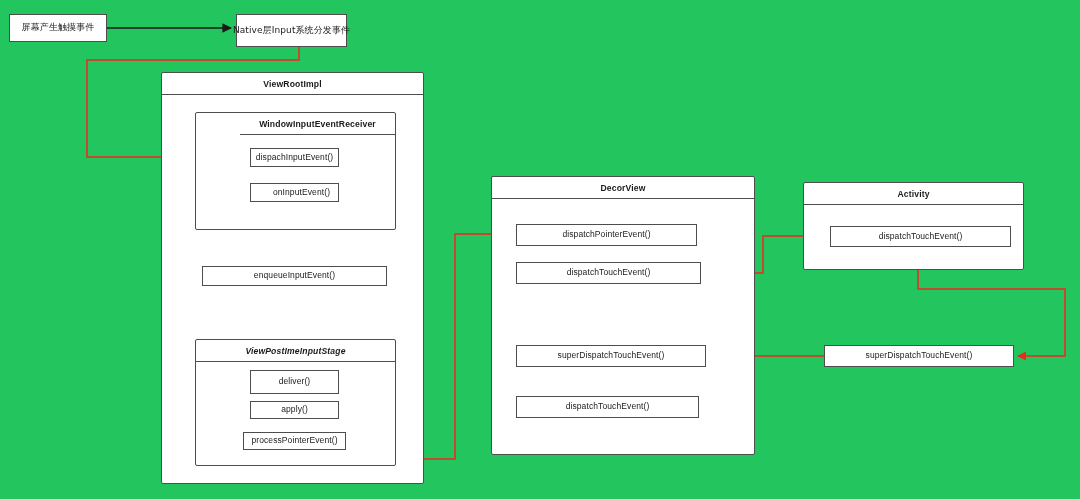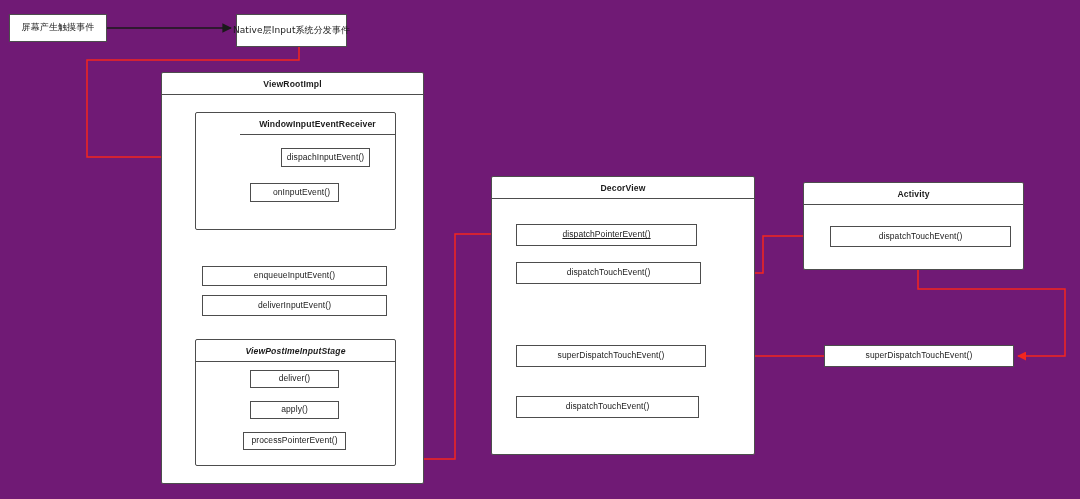--- a/index.html
+++ b/index.html
@@ -7,21 +7,21 @@
     padding: 0;
     background: #ffffff;
   }
   body {
     font-family: "Liberation Sans", "DejaVu Sans", sans-serif;
   }
   #canvas {
     position: relative;
     width: 1080px;
     height: 499px;
-    background: #701a75;
+    background: #22c55e;
     overflow: hidden;
   }
   
   .node {
     position: absolute;
     box-sizing: border-box;
     border: 1.3px solid #4d4d4d;
     background: #ffffff;
     color: #1a1a1a;
     font-size: 8.5px;
@@ -126,43 +126,42 @@
   <div class="node cjk" style="left:236px; top:14px; width:111px; height:33px;">Native层Input系统分发事件</div>
 
   <div class="group" style="left:161px; top:72px; width:263px; height:412px;">
     <div class="group-title">ViewRootImpl</div>
   </div>
 
   <div class="group" style="left:195px; top:112px; width:201px; height:118px;padding-left:44px;">
     <div class="group-title">WindowInputEventReceiver</div>
   </div>
 
-  <div class="node" style="left:250px; top:148px; width:89px; height:19px;margin-left:31px;">dispachInputEvent()</div>
+  <div class="node" style="left:250px; top:148px; width:89px; height:19px;">dispachInputEvent()</div>
 
   <div class="node" style="left:250px; top:183px; width:89px; height:19px;padding-left:14px;">onInputEvent()</div>
 
   <div class="node" style="left:202px; top:258px; width:185px; height:20px;margin-top:8px;">enqueueInputEvent()</div>
 
-  <div class="node" style="left:202px; top:295px; width:185px; height:21px;">deliverInputEvent()</div>
 
   <div class="group" style="left:195px; top:339px; width:201px; height:127px;font-style:italic;">
     <div class="group-title">ViewPostImeInputStage</div>
   </div>
 
-  <div class="node" style="left:250px; top:370px; width:89px; height:18px;">deliver()</div>
+  <div class="node" style="left:250px; top:370px; width:89px; height:24px;">deliver()</div>
 
   <div class="node" style="left:250px; top:401px; width:89px; height:18px;">apply()</div>
 
   <div class="node" style="left:243px; top:432px; width:103px; height:18px;">processPointerEvent()</div>
 
   <div class="group" style="left:491px; top:176px; width:264px; height:279px;">
     <div class="group-title">DecorView</div>
   </div>
 
-  <div class="node" style="left:516px; top:224px; width:181px; height:22px;text-decoration:underline;">dispatchPointerEvent()</div>
+  <div class="node" style="left:516px; top:224px; width:181px; height:22px;">dispatchPointerEvent()</div>
 
   <div class="node" style="left:516px; top:262px; width:185px; height:22px;">dispatchTouchEvent()</div>
 
   <div class="node" style="left:516px; top:345px; width:190px; height:22px;">superDispatchTouchEvent()</div>
 
   <div class="node" style="left:516px; top:396px; width:183px; height:22px;">dispatchTouchEvent()</div>
 
   <div class="group" style="left:803px; top:182px; width:221px; height:88px;">
     <div class="group-title">Activity</div>
   </div>

